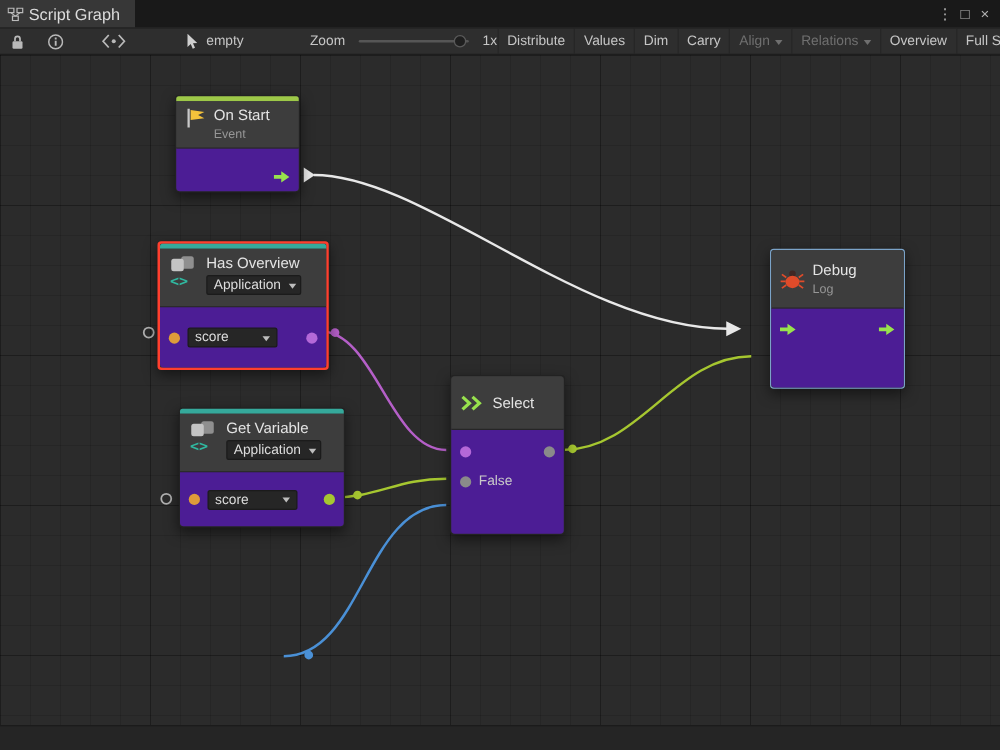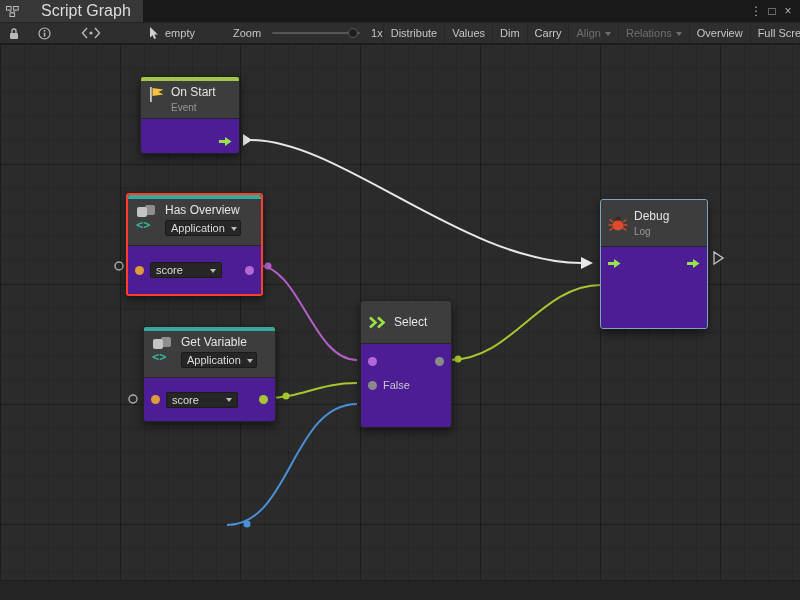--- a/index.html
+++ b/index.html
@@ -3,22 +3,22 @@
 <meta charset="utf-8">
 <style>
   *{box-sizing:border-box;margin:0;padding:0}
   html,body{width:800px;height:600px;background:#1a1a1a}
   .stage{position:relative;width:800px;height:600px;overflow:hidden;
          font-family:"Liberation Sans",sans-serif;color:#cfcfcf}
 
   
   .titlebar{position:absolute;top:0;left:0;width:800px;height:22px;background:#191919;
             display:flex;align-items:center}
-  .tab{display:flex;align-items:center;gap:22px;height:22px;padding:0 12px 0 6px;
-       background:#373737;color:#dcdcdc;font-size:16px;cursor:default}
+  .tab{display:flex;align-items:center;gap:4px;height:22px;padding:0 12px 0 6px;
+       background:#373737;color:#dcdcdc;font-size:13px;cursor:default}
   .win-controls{margin-left:auto;display:flex;align-items:center;color:#b2b2b2;
                 font-size:12px;padding-right:4px}
   .win-controls span{width:16px;text-align:center;cursor:default}
 
   
   .toolbar{position:absolute;top:22px;left:0;width:800px;height:22px;background:#2e2e2e;
            border-top:1px solid #232323;border-bottom:1px solid #1d1d1d;
            display:flex;align-items:center;font-size:11px;color:#c6c6c6;white-space:nowrap}
   .tb-icon{display:flex;align-items:center;justify-content:center;height:20px;padding:0 6px}
   .tb-sep{width:1px;height:20px;background:#262626}
@@ -112,21 +112,21 @@
         <path d="M6 1 L1.5 6 L6 11 M14 1 L18.5 6 L14 11" stroke="#b9b9b9" stroke-width="1.4" fill="none"></path>
         <circle cx="10" cy="6" r="1.6" fill="#b9b9b9"></circle>
       </svg>
     </span>
     <div class="tb-group" style="margin-left:42px">
       <svg width="11" height="13" viewBox="0 0 11 13">
         <path d="M1 0 L1 10.5 L3.6 8.2 L5.2 12 L7 11.2 L5.4 7.6 L8.8 7.4 Z" fill="#cfcfcf"></path>
       </svg>
       <span>empty</span>
     </div>
-    <div class="tb-group" style="margin-left:38px">
+    <div class="tb-group" style="margin-left:53px">
       <span>Zoom</span>
       <span class="zoom-track">
         <span class="zoom-knob"></span>
       </span>
       <span>1x</span>
     </div>
     <div class="tb-group" style="margin-left:auto;gap:0">
       <span class="tb-btn">
           <span>Distribute</span>
         </span>
@@ -273,21 +273,21 @@
           <span class="spacer"></span>
           <span class="dot gray"></span>
         </div>
         <div class="prow" style="height:22px">
           <span class="dot gray"></span>
           <span>False</span>
         </div>
       </div>
     </div>
 
-    <div class="node sel-blue" style="left:600px;top:155px;width:108px;height:130px">
+    <div class="node sel-blue" style="left:616px;top:155px;width:108px;height:112px">
       <div class="hdr" style="height:46px;align-items:center;border-radius:3px 3px 0 0">
         <svg width="20" height="17" viewBox="0 0 20 17">
           <circle cx="10" cy="4" r="2.6" fill="#402724"></circle>
           <g stroke="#df4b2a" stroke-width="1.4">
             <line x1="5" y1="7" x2="1.5" y2="4.5"></line>
               <line x1="4.5" y1="10" x2="0.5" y2="10"></line>
               <line x1="5" y1="13" x2="1.5" y2="15.5"></line>
             <line x1="15" y1="7" x2="18.5" y2="4.5"></line>
               <line x1="15.5" y1="10" x2="19.5" y2="10"></line>
               <line x1="15" y1="13" x2="18.5" y2="15.5"></line>

